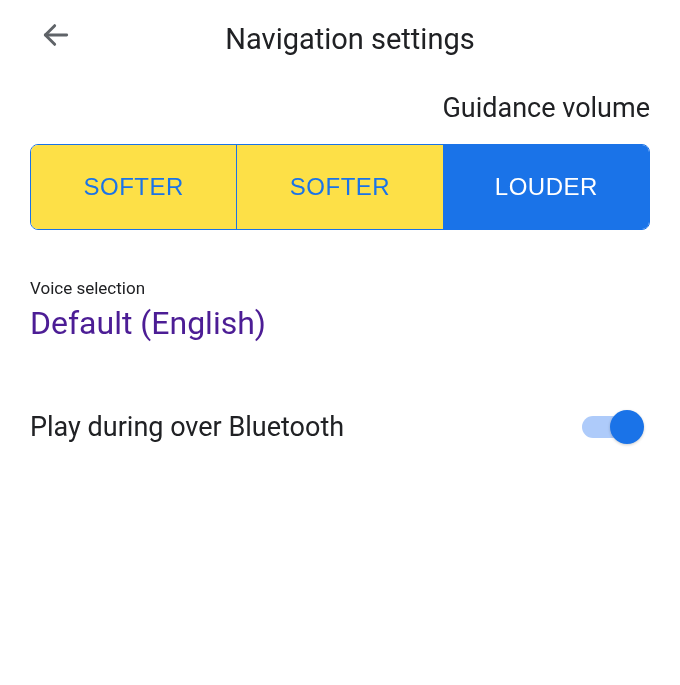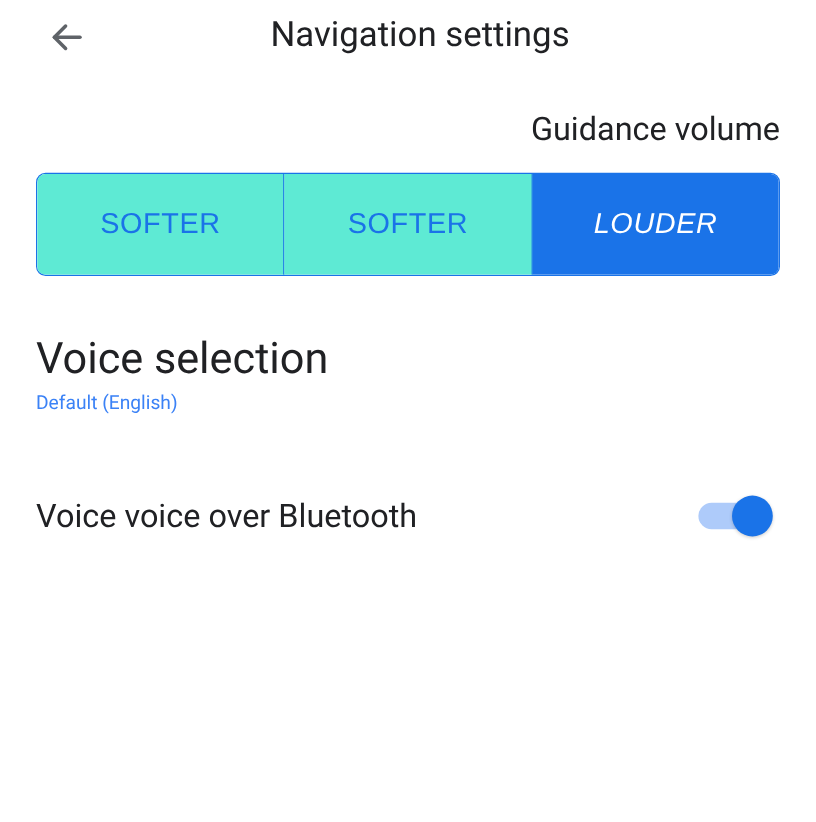--- a/index.html
+++ b/index.html
@@ -10,21 +10,21 @@
     body {
       font-family: Roboto, "Helvetica Neue", Arial, sans-serif;
       background: #ffffff;
       width: 680px;
       height: 685px;
       overflow: hidden;
       color: #202124;
     }
     .header {
       display: flex;
-      align-items: flex-start;
+      align-items: flex-end;
       padding: 12px 16px 12px 36px;
       height: 68px;
     }
     .back-button {
       width: 40px;
       height: 40px;
       display: flex;
       align-items: center;
       justify-content: center;
       background: none;
@@ -72,45 +72,44 @@
     }
     .segment {
       flex: 1;
       display: flex;
       align-items: center;
       justify-content: center;
       font-size: 24px;
       font-weight: 500;
       letter-spacing: 0.5px;
       color: #1a73e8;
-      background: #5eead4;
+      background: #fde047;
       border: none;
       cursor: pointer;
       border-right: 1.5px solid #1a73e8;
     }
     .segment:last-child {
       border-right: none;
-      font-style: italic;
     }
     .segment.selected {
       background: #1a73e8;
       color: #ffffff;
     }
     .list-item {
       padding: 0 0 44px 0;
     }
     .list-item-title {
-      font-size: 36px;
+      font-size: 17px;
       font-weight: 400;
       color: #202124;
     }
     .list-item-subtitle {
-      font-size: 16px;
+      font-size: 32px;
       font-weight: 400;
-      color: #3b82f6;
+      color: #4c1d95;
       margin-top: 6px;
     }
     .toggle-row {
       display: flex;
       align-items: center;
       justify-content: space-between;
       padding: 22px 0;
     }
     .toggle-label {
       font-size: 27px;
@@ -169,21 +168,21 @@
     <button class="segment">SOFTER</button>
     <button class="segment selected">LOUDER</button>
   </div>
 
   <div class="list-item">
     <div class="list-item-title">Voice selection</div>
     <div class="list-item-subtitle">Default (English)</div>
   </div>
 
   <div class="toggle-row">
-    <div class="toggle-label">Voice voice over Bluetooth</div>
+    <div class="toggle-label">Play during over Bluetooth</div>
     <div class="switch">
       <div class="switch-track"></div>
       <div class="switch-thumb"></div>
     </div>
   </div>
 
 
 </div>
 
 </body></html>

